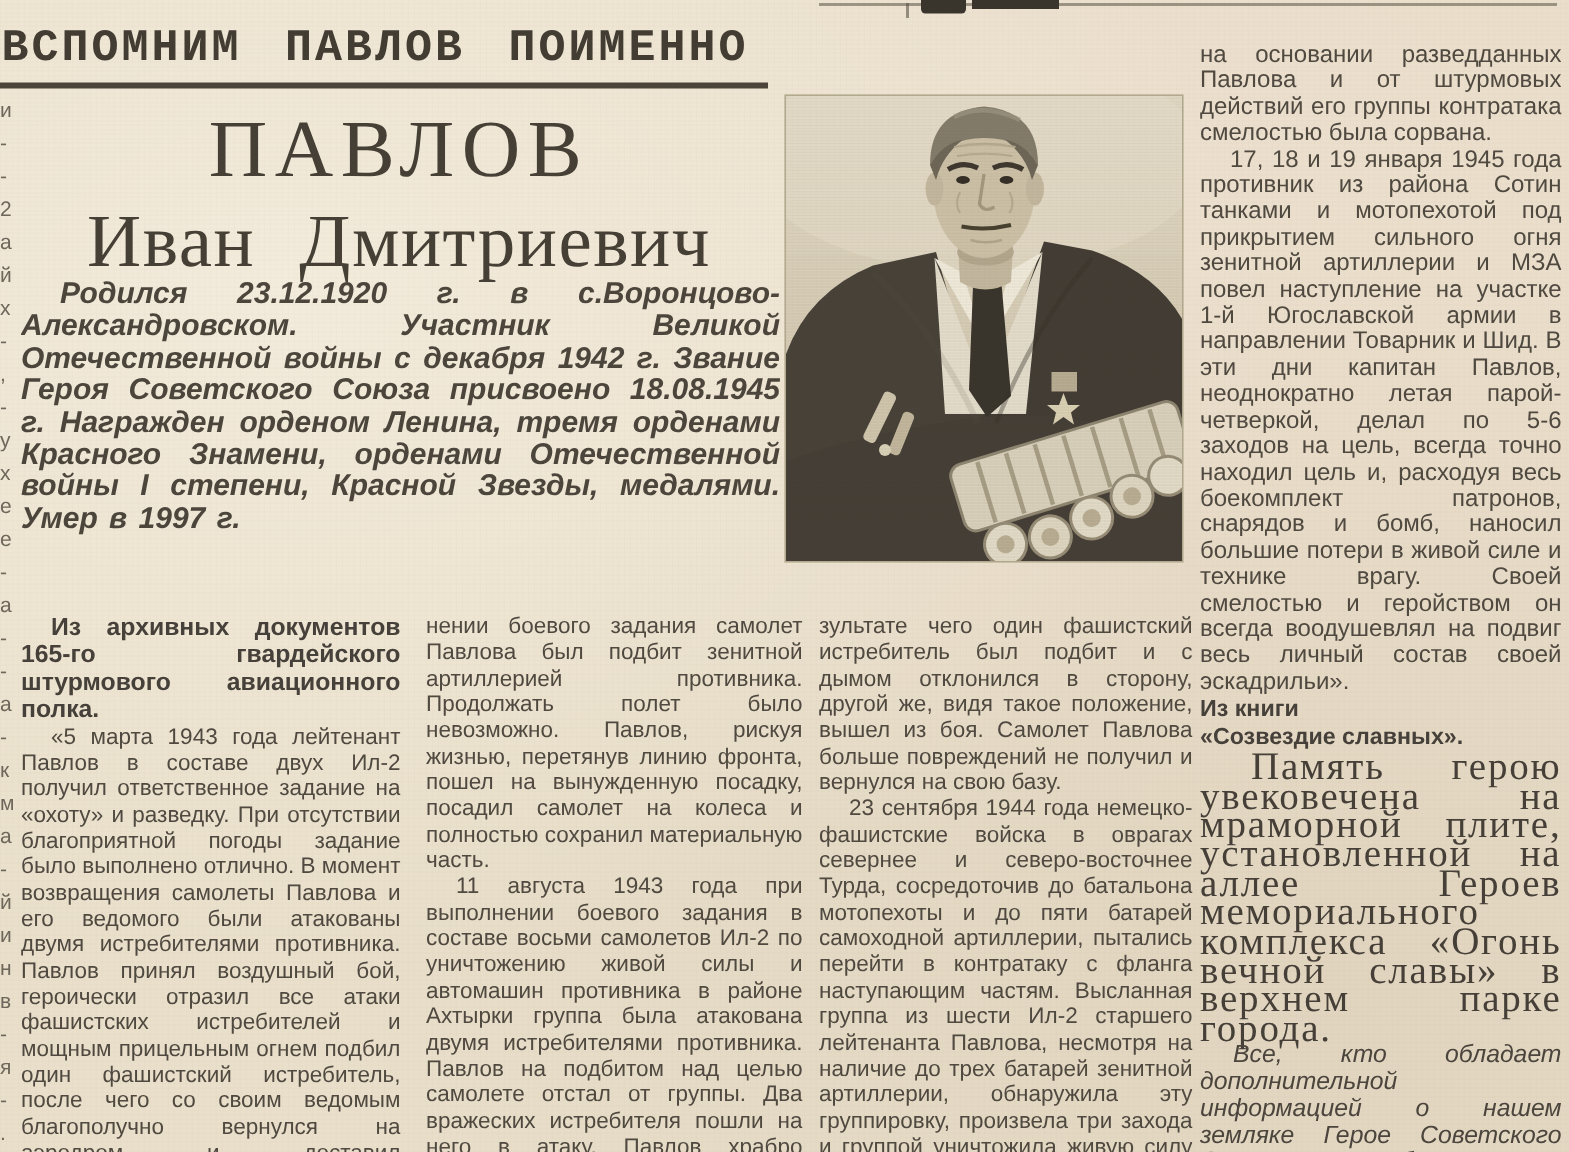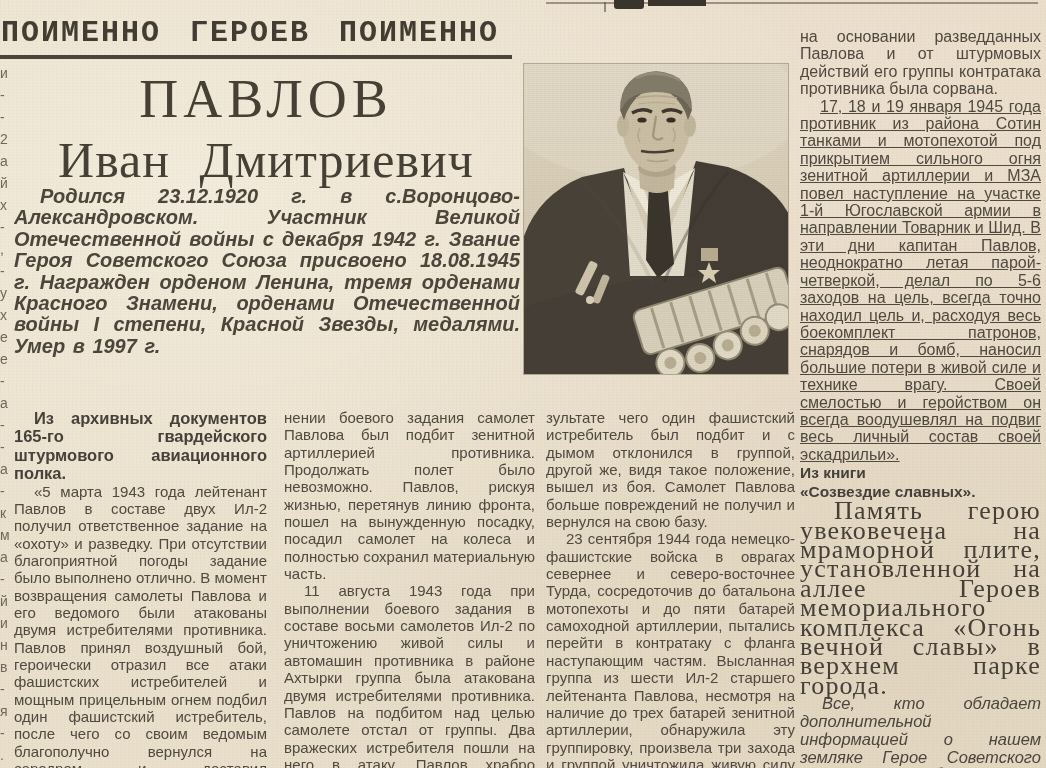--- a/index.html
+++ b/index.html
@@ -74,21 +74,21 @@
   .archive-heading {
     font-weight:bold; font-size:16.5px; line-height:18.4px;
     margin:0 0 2px 0; text-indent:20px; color:#46403a; text-align:justify;
   }
   
   .right-col {
     position:absolute; left:800px; top:28px; width:241px; height:740px; overflow:hidden;
     font-size:16px; line-height:17.4px; text-align:justify; color:#4f4940;
   }
   .right-col p { margin:0; }
-  .right-col .indent { text-indent:20px;text-decoration:underline; }
+  .right-col .indent { text-indent:20px; }
   .attribution {
     margin-top:9px; font-weight:bold; font-size:15.5px; line-height:19px;
     text-align:left; white-space:pre-line; color:#46403a;
   }
   .memorial {
     margin-top:10px; font-family:"Liberation Serif", serif;
     font-size:26px; line-height:19.4px; letter-spacing:1.2px; word-spacing:2px;
     text-indent:34px; text-align:justify; color:#453f38;
   }
   .appeal {
@@ -129,21 +129,21 @@
 и
 н
 в
 -
 я
 -
 .
 и
 -</div>
 
-  <div class="section-header">ПОИМЕННО ГЕРОЕВ ПОИМЕННО</div>
+  <div class="section-header">ВСПОМНИМ ПАВЛОВ ПОИМЕННО</div>
   <div class="header-rule"></div>
 
   <div class="artifact-line"></div>
   <div class="artifact-tick"></div>
   <div class="artifact-bar1"></div>
   <div class="artifact-bar2"></div>
 
   <div class="title-block">
     <div class="title-surname">ПАВЛОВ</div>
     <div class="title-name">Иван Дмитриевич</div>
@@ -235,26 +235,26 @@
     <p>«5 марта 1943 года лейтенант Павлов в составе двух Ил-2 получил ответственное задание на «охоту» и разведку. При отсутствии благоприятной погоды задание было выполнено отлично. В момент возвращения самолеты Павлова и его ведомого были атакованы двумя истребителями противника. Павлов принял воздушный бой, героически отразил все атаки фашистских истребителей и мощным прицельным огнем подбил один фашистский истребитель, после чего со своим ведомым благополучно вернулся на аэродром и доставил командованию ценные данные о противнике.</p>
 
   </div>
 
   <div class="col col-2">
     <p class="cont">нении боевого задания самолет Павлова был подбит зенитной артиллерией противника. Продолжать полет было невозможно. Павлов, рискуя жизнью, перетянув линию фронта, пошел на вынужденную посадку, посадил самолет на колеса и полностью сохранил материальную часть.</p>
     <p>11 августа 1943 года при выполнении боевого задания в составе восьми самолетов Ил-2 по уничтожению живой силы и автомашин противника в районе Ахтырки группа была атакована двумя истребителями противника. Павлов на подбитом над целью самолете отстал от группы. Два вражеских истребителя пошли на него в атаку. Павлов храбро вступил в бой и, искусно маневрируя, направил огонь своих пушек и пулеметов по истребителям противника. В ре-</p>
   </div>
 
   <div class="col col-3">
-    <p class="cont">зультате чего один фашистский истребитель был подбит и с дымом отклонился в группой, другой же, видя такое положение, вышел из боя. Самолет Павлова больше повреждений не получил и вернулся на свою базу.</p>
+    <p class="cont">зультате чего один фашистский истребитель был подбит и с дымом отклонился в сторону, другой же, видя такое положение, вышел из боя. Самолет Павлова больше повреждений не получил и вернулся на свою базу.</p>
     <p>23 сентября 1944 года немецко-фашистские войска в оврагах севернее и северо-восточнее Турда, сосредоточив до батальона мотопехоты и до пяти батарей самоходной артиллерии, пытались перейти в контратаку с фланга наступающим частям. Высланная группа из шести Ил-2 старшего лейтенанта Павлова, несмотря на наличие до трех батарей зенитной артиллерии, обнаружила эту группировку, произвела три захода и группой уничтожила живую силу и технику врага. Принятыми мерами наземного командования</p>
   </div>
 
   <div class="right-col">
-    <p class="cont">на основании разведданных Павлова и от штурмовых действий его группы контратака противника была сорвана.</p>
+    <p class="cont">на основании разведданных Павлова и от штурмовых действий его группы контратака смелостью была сорвана.</p>
     <p class="indent">17, 18 и 19 января 1945 года противник из района Сотин танками и мотопехотой под прикрытием сильного огня зенитной артиллерии и МЗА повел наступление на участке 1-й Югославской армии в направлении Товарник и Шид. В эти дни капитан Павлов, неоднократно летая парой-четверкой, делал по 5-6 заходов на цель, всегда точно находил цель и, расходуя весь боекомплект патронов, снарядов и бомб, наносил большие потери в живой силе и технике врагу. Своей смелостью и геройством он всегда воодушевлял на подвиг весь личный состав своей эскадрильи».</p>
     <p class="attribution">Из книги
 «Созвездие славных».</p>
     <p class="memorial">Память герою увековечена на мраморной плите, установленной на аллее Героев мемориального комплекса «Огонь вечной славы» в верхнем парке города.</p>
     <p class="appeal">Все, кто обладает дополнительной информацией о нашем земляке Герое Советского Союза, могут обратиться в социальный отдел администрации МО г.Зеленокумска к Б.С.Лабуренко.</p>
   </div>
 
   <div class="grain"></div>
 </div>
 

